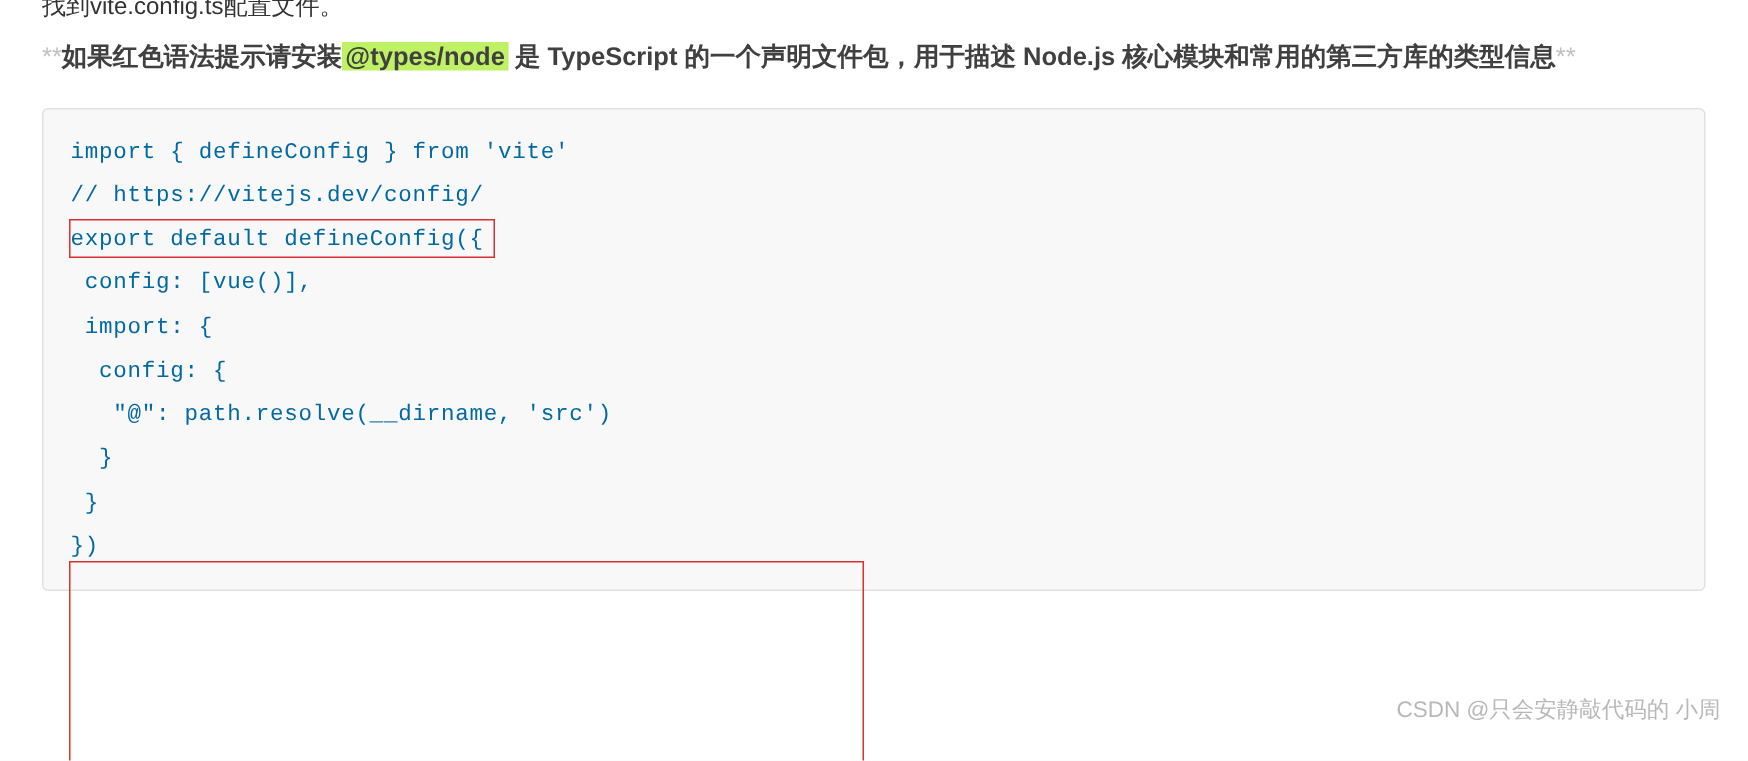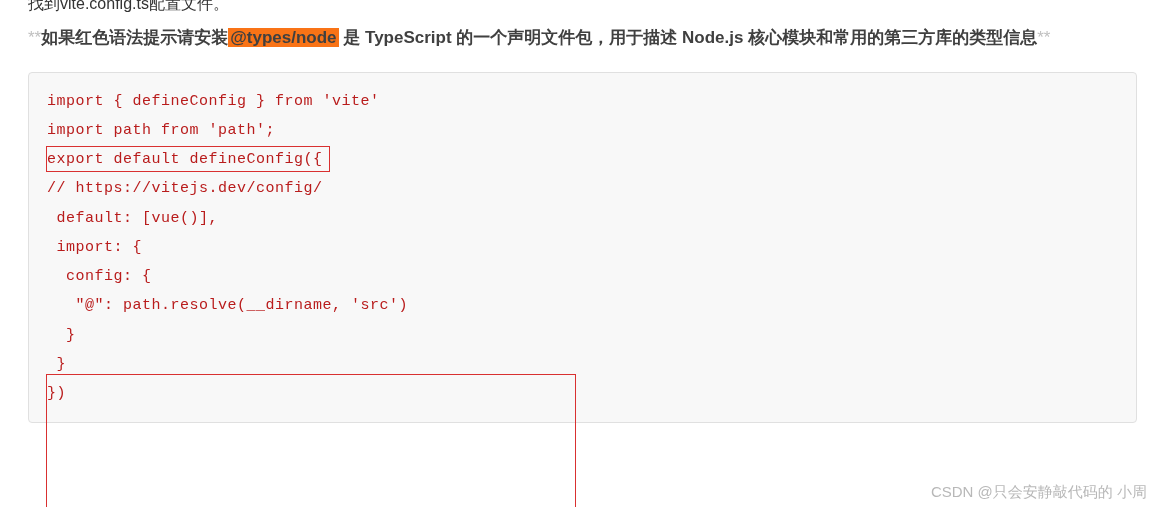--- a/index.html
+++ b/index.html
@@ -29,33 +29,33 @@
       color: #404040;
       line-height: 1.8;
       margin-bottom: 18px;
       font-weight: bold;
     }
     .description .stars {
       color: #c0c0c0;
       font-weight: normal;
     }
     .description .highlight {
-      background: #f97316;
+      background: #bef264;
       padding: 0 2px;
       margin-top: 42px;
     }
     .code-block {
       background: #f8f8f8;
       border: 1px solid #e0e0e0;
       border-radius: 4px;
       padding: 14px 18px;
       font-family: "Consolas", "Monaco", "Courier New", monospace;
       font-size: 15px;
       line-height: 1.95;
-      color: #b91c1c;
+      color: #0369a1;
       position: relative;
     }
     .code-line {
       white-space: pre;
       letter-spacing: 0.5px;
     }
     .red-box-1 {
       position: absolute;
       border: 1px solid #d93030;
       left: 17px;
@@ -69,42 +69,41 @@
       border: 1px solid #d93030;
       left: 17px;
       top: 301px;
       width: 530px;
       height: 148px;
       pointer-events: none;
     }
     .watermark {
       position: absolute;
       right: 18px;
-      bottom: 5px;
+      bottom: 24px;
       color: #b8b8b8;
       font-size: 15px;
       font-family: -apple-system, BlinkMacSystemFont, "Segoe UI", "Microsoft YaHei", sans-serif;
     }
   </style>
 </head>
 <body>
 
 <div class="content">
   <div class="truncated-line">找到vite.config.ts配置文件。</div>
 
   <p class="description">
     <span class="stars">**</span><span>如果红色语法提示请安装</span><span class="highlight">@types/node</span><span> 是 TypeScript 的一个声明文件包，用于描述 Node.js 核心模块和常用的第三方库的类型信息</span><span class="stars">**</span>
   </p>
 
   <div class="code-block">
     <div class="code-line">import { defineConfig } from 'vite'</div>
-    <div class="code-line">import path from 'path';</div>
+    <div class="code-line">// https://vitejs.dev/config/</div>
     <div class="code-line">export default defineConfig({</div>
-    <div class="code-line">// https://vitejs.dev/config/</div>
-    <div class="code-line"> default: [vue()],</div>
+    <div class="code-line"> config: [vue()],</div>
     <div class="code-line"> import: {</div>
     <div class="code-line">  config: {</div>
     <div class="code-line">   "@": path.resolve(__dirname, 'src')</div>
     <div class="code-line">  }</div>
     <div class="code-line"> }</div>
     <div class="code-line">})</div>
     <div class="red-box-1"></div>
     <div class="red-box-2"></div>
   </div>
 </div>

